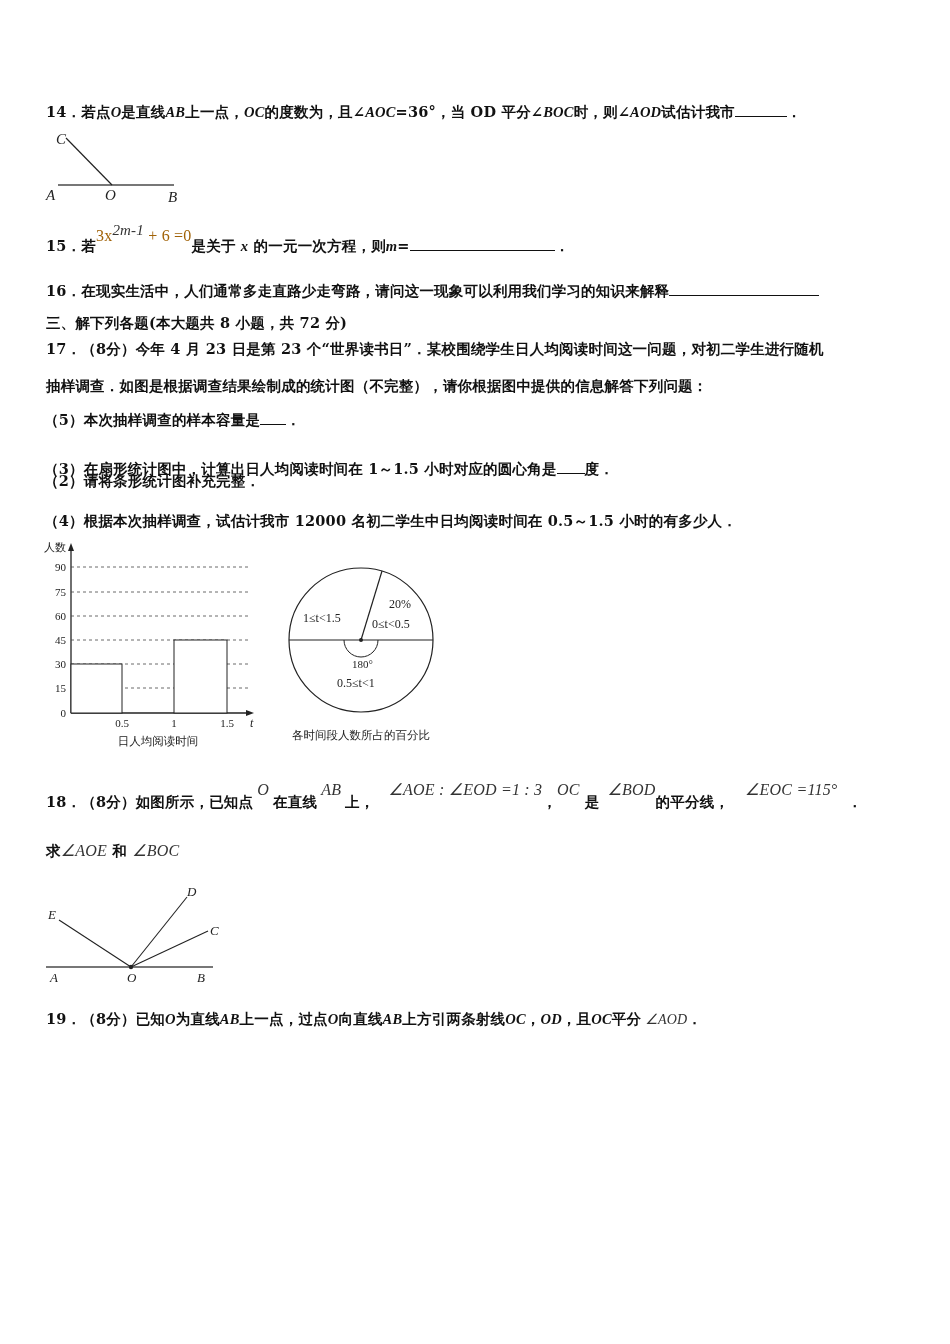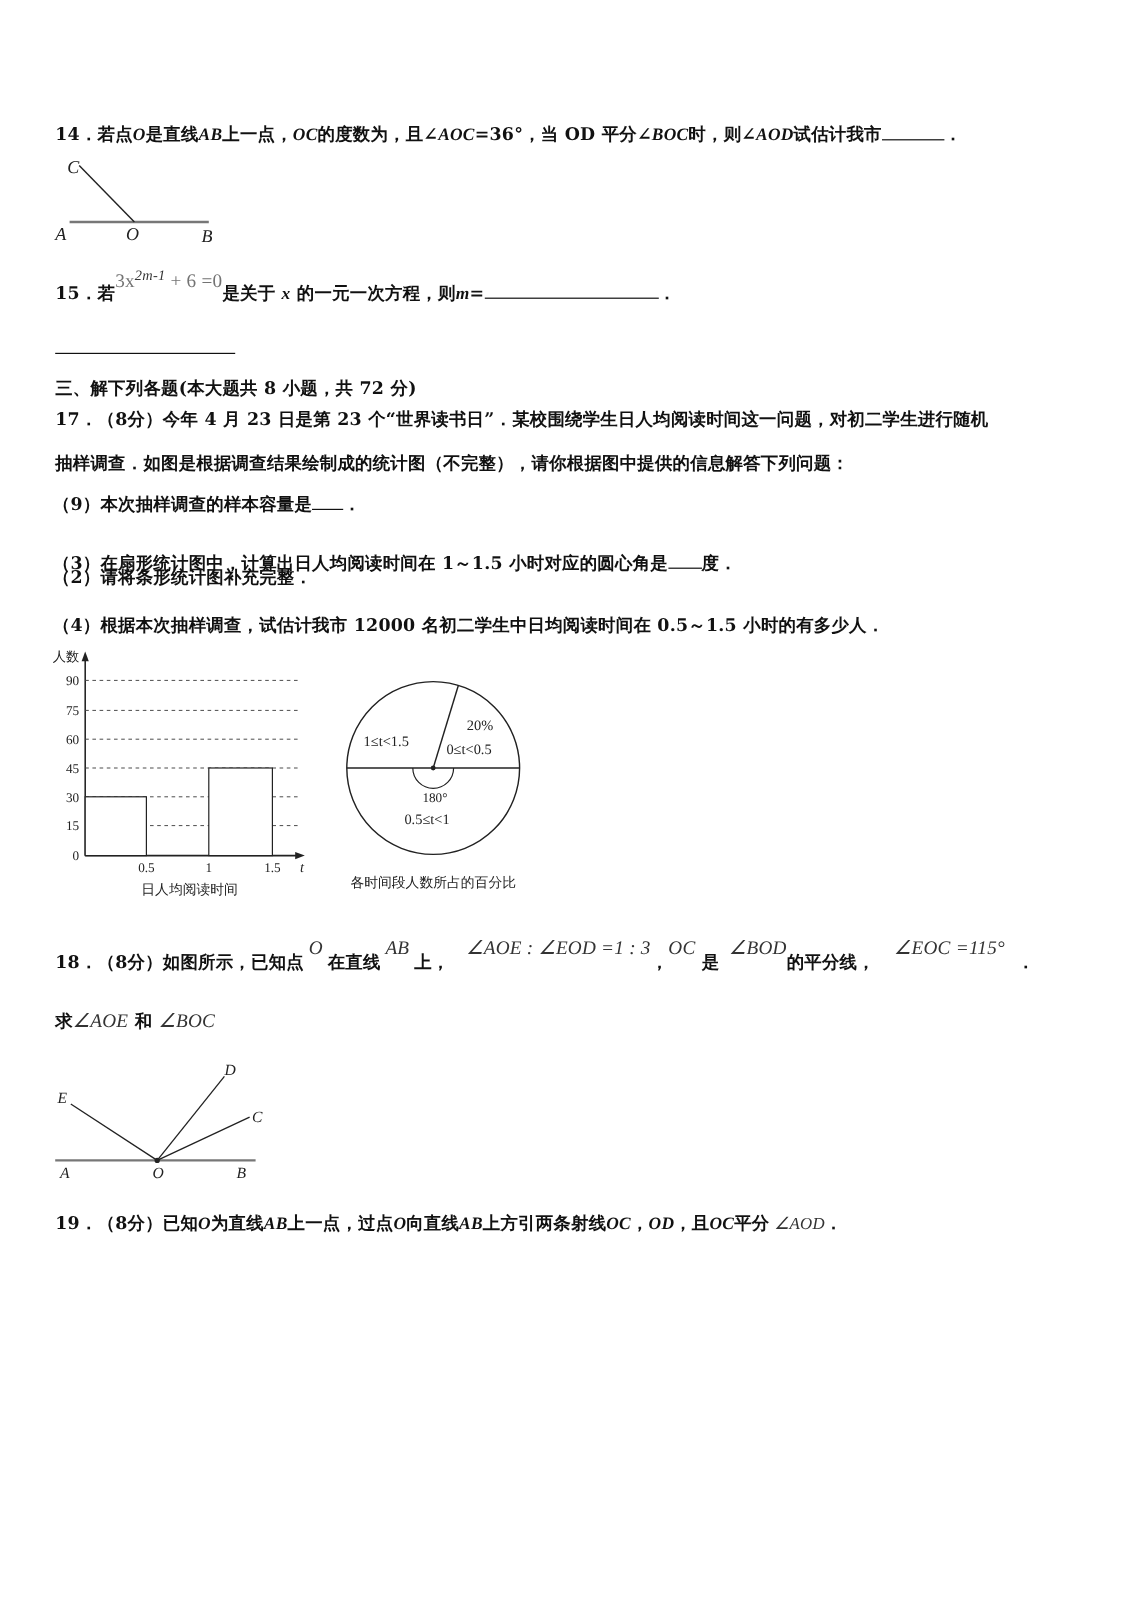--- a/index.html
+++ b/index.html
@@ -1,21 +1,21 @@
 <!DOCTYPE html>
 <html><head>
 <meta charset="utf-8">
 <style>
   html, body { margin:0; padding:0; background:#ffffff; }
   body { width:950px; height:1344px; position:relative; overflow:hidden;
          font-family: "DejaVu Serif", "Liberation Serif", serif; color:#111; }
   .line { position:absolute; left:46px; font-size:14.5px; font-weight:bold; white-space:nowrap; letter-spacing:0.2px; }
   .it { font-style:italic; font-family:"Liberation Serif", serif; }
   .math { font-family:"Liberation Serif", serif; font-weight:normal; font-style:italic; font-size:16px; color:#333; }
-  .mathn { font-family:"Liberation Serif", serif; font-weight:normal; font-size:16px; color:#737373; }
+  .mathn { font-family:"Liberation Serif", serif; font-weight:normal; font-size:16px; color:#a16207; }
   .blank { display:inline-block; border-bottom:1.5px solid #111; height:12px; vertical-align:baseline; }
   svg text { font-family:"Liberation Serif", serif; }
   .sans { font-family:"DejaVu Sans", sans-serif; }
 </style>
 </head>
 <body>
 
 <div class="line" style="top:103px;">
   <span>14．</span><span>若点</span><span class="it">O</span><span>是直线</span><span class="it">AB</span><span>上一点，</span><span class="it">OC</span><span>的度数为，且∠</span><span class="it">AOC</span><span>=36°，当 OD 平分∠</span><span class="it">BOC</span><span>时，则∠</span><span class="it">AOD</span><span>试估计我市</span><span class="blank" style="width:52px;"></span><span>．</span>
 </div>
@@ -23,39 +23,39 @@
 <svg style="position:absolute; left:44px; top:128px;" width="145" height="78">
   <line x1="14" y1="57" x2="130" y2="57" stroke="#777" stroke-width="2"></line>
   <line x1="22" y1="10" x2="68" y2="57" stroke="#222" stroke-width="1.2"></line>
   <text x="12" y="16" font-size="15" font-style="italic" fill="#222">C</text>
   <text x="2" y="72" font-size="15" font-style="italic" fill="#222">A</text>
   <text x="61" y="72" font-size="15" font-style="italic" fill="#222">O</text>
   <text x="124" y="74" font-size="15" font-style="italic" fill="#222">B</text>
 </svg>
 
 <div class="line" style="top:232px;">
-  <span>15．若</span><span style="position:relative; top:-10px;"><span class="mathn">3x</span><sup class="math" style="font-size:12px;">2m-1</sup><span class="mathn"> + 6 =0</span></span><span>是关于</span> <span class="it">x</span> <span>的一元一次方程，则</span><span class="it">m</span><span>=</span><span class="blank" style="width:145px;"></span><span>．</span>
+  <span>15．若</span><span style="position:relative; top:-10px;"><span class="mathn">3x</span><sup class="math" style="font-size:15px;">2m-1</sup><span class="mathn"> + 6 =0</span></span><span>是关于</span> <span class="it">x</span> <span>的一元一次方程，则</span><span class="it">m</span><span>=</span><span class="blank" style="width:145px;"></span><span>．</span>
 </div>
 
 <div class="line" style="top:282px;">
-  <span class="blank" style="width:150px;"></span>
+  <span>16．在现实生活中，人们通常多走直路少走弯路，请问这一现象可以利用我们学习的知识来解释</span><span class="blank" style="width:150px;"></span>
 </div>
 
 <div class="line" style="top:314px;">
   <span>三、解下列各题(本大题共 8 小题，共 72 分)</span>
 </div>
 
 <div class="line" style="top:340px;">
   <span>17．（8分）今年 4 月 23 日是第 23 个“世界读书日”．某校围绕学生日人均阅读时间这一问题，对初二学生进行随机</span>
 </div>
 <div class="line" style="top:377px;">
   <span>抽样调查．如图是根据调查结果绘制成的统计图（不完整），请你根据图中提供的信息解答下列问题：</span>
 </div>
 <div class="line" style="top:411px; left:44px;">
-  <span>（9）本次抽样调查的样本容量是</span><span class="blank" style="width:26px;"></span><span>．</span>
+  <span>（5）本次抽样调查的样本容量是</span><span class="blank" style="width:26px;"></span><span>．</span>
 </div>
 <div class="line" style="top:444px; left:44px;margin-top:28px;">
   <span>（2）请将条形统计图补充完整．</span>
 </div>
 <div class="line" style="top:460px; left:44px;">
   <span>（3）在扇形统计图中，计算出日人均阅读时间在 1～1.5 小时对应的圆心角是</span><span class="blank" style="width:28px;"></span><span>度．</span>
 </div>
 <div class="line" style="top:512px; left:44px;">
   <span>（4）根据本次抽样调查，试估计我市 12000 名初二学生中日均阅读时间在 0.5～1.5 小时的有多少人．</span>
 </div>

